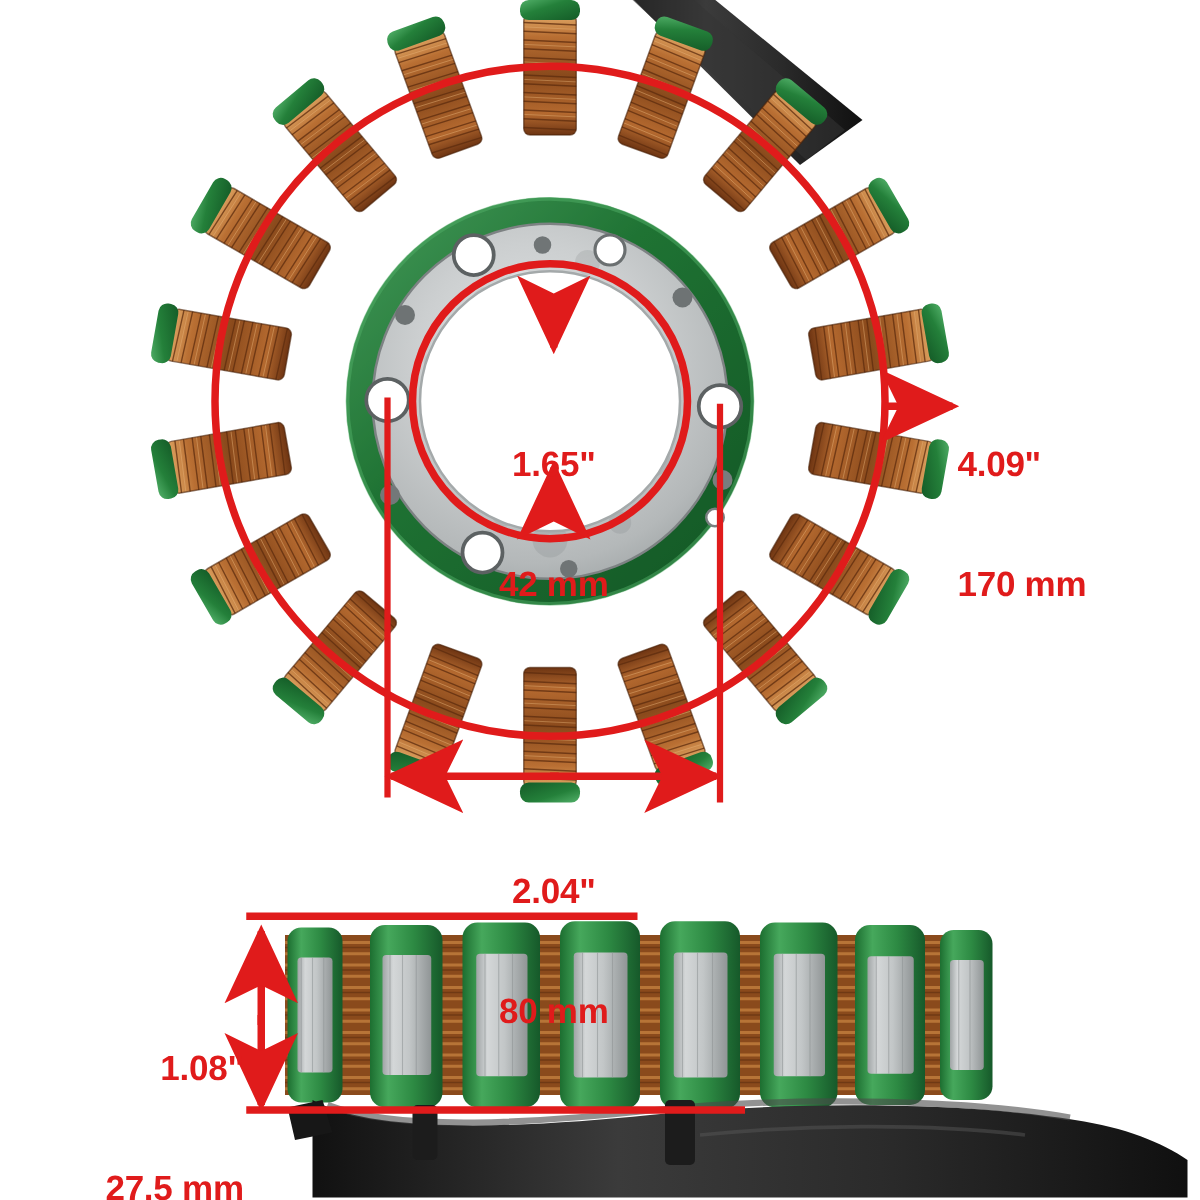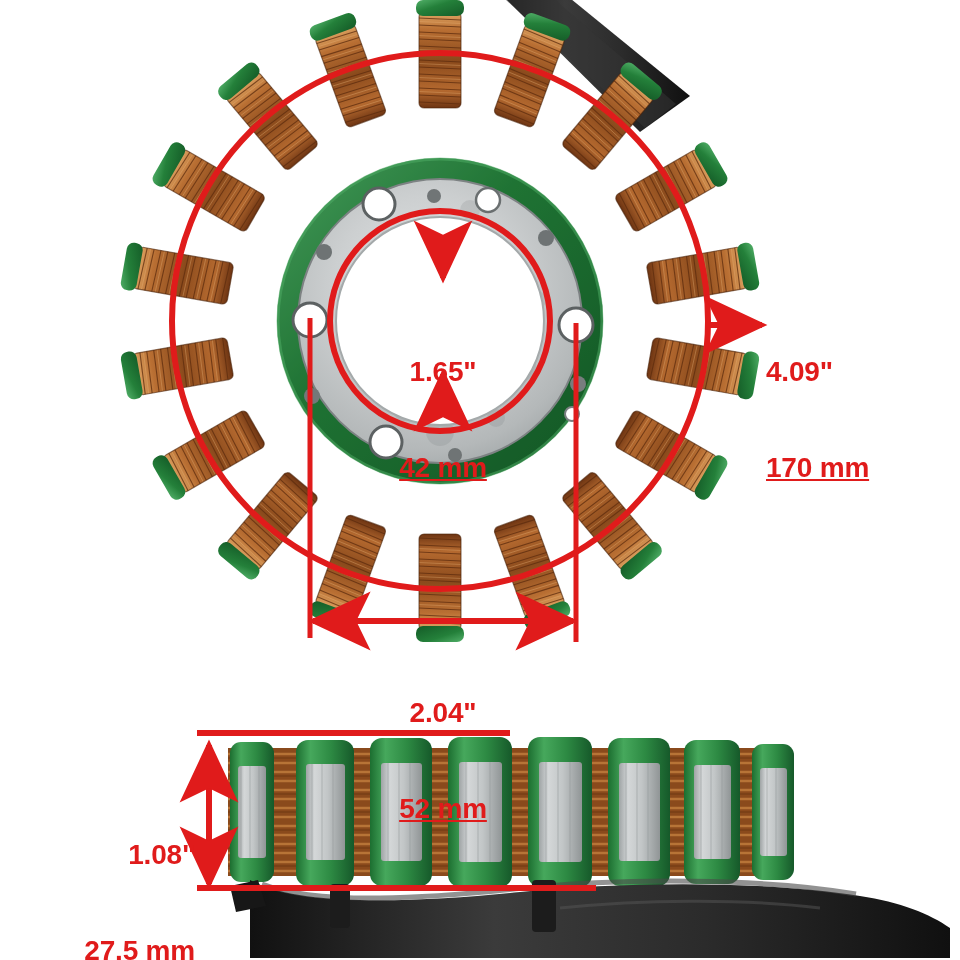--- a/index.html
+++ b/index.html
@@ -5,21 +5,21 @@
 <style>
   html,body{margin:0;padding:0;background:#ffffff;}
   body{width:960px;height:960px;overflow:hidden;
        font-family:"Liberation Sans",sans-serif;position:relative;}
   #stage{position:absolute;left:0;top:0;width:960px;height:960px;background:#fff;}
   .layer{position:absolute;left:0;top:0;width:960px;height:960px;}
   .dimlabel{position:absolute;color:#e01b1b;font-weight:bold;
             font-family:"Liberation Sans",sans-serif;line-height:1.14;
             text-align:center;white-space:pre;letter-spacing:-0.2px;}
   .dl-imp{display:block;}
-  .dl-met{display:block;text-decoration:underline;}
+  .dl-met{display:block;}
 </style>
 </head>
 <body>
 
 <div id="stage">
 
   <svg class="layer" viewBox="0 0 960 960" width="960" height="960" aria-hidden="true">
     <defs>
       <radialGradient id="plateGrad" cx="45%" cy="38%" r="72%">
         <stop offset="0%" stop-color="#e2e5e6"></stop>
@@ -290,21 +290,21 @@
     <span class="dl-met">42 mm</span>
   </div>
 
   <div class="dimlabel" style="left:766px;top:292px;width:190px;font-size:28px;text-align:left;">
     <span class="dl-imp">4.09"</span>
     <span class="dl-met">170 mm</span>
   </div>
 
   <div class="dimlabel" style="left:343px;top:633px;width:200px;font-size:28px;">
     <span class="dl-imp">2.04"</span>
-    <span class="dl-met">52 mm</span>
+    <span class="dl-met">80 mm</span>
   </div>
 
   <div class="dimlabel" style="left:30px;top:775px;width:165px;font-size:28px;text-align:right;">
     <span class="dl-imp">1.08"</span>
     <span class="dl-met">27.5 mm</span>
   </div>
 
 </div>
 
 </body></html>

